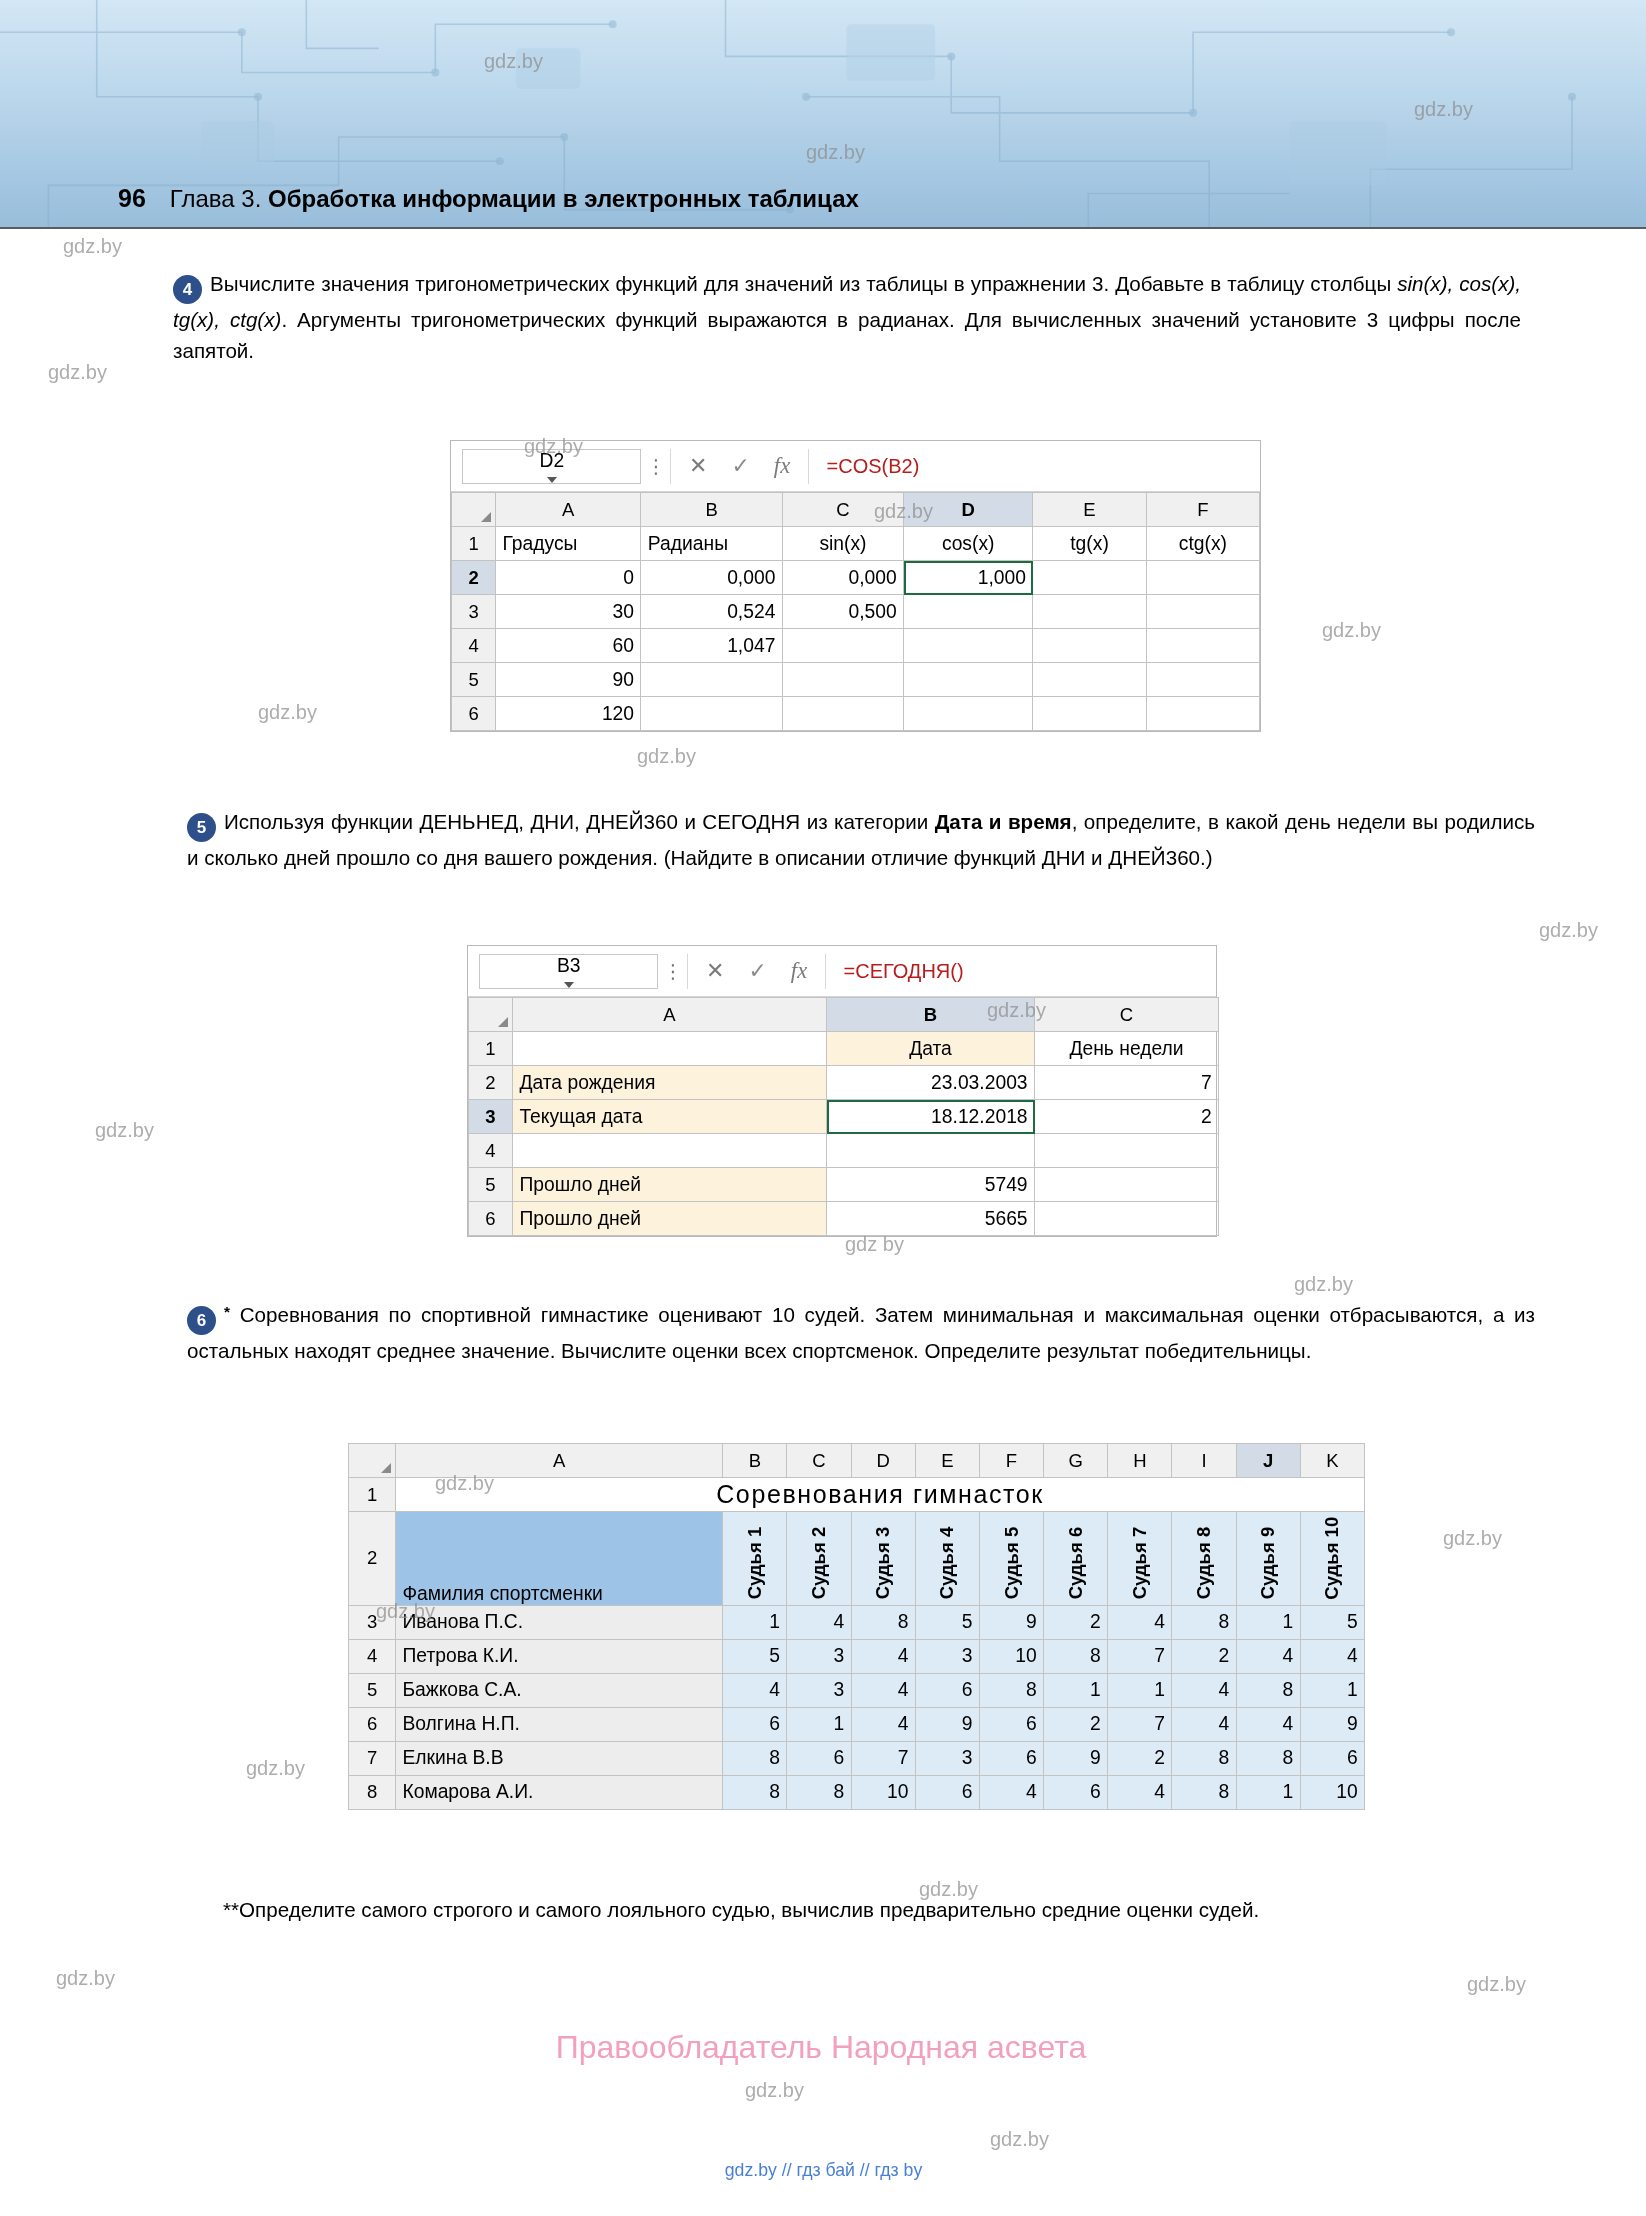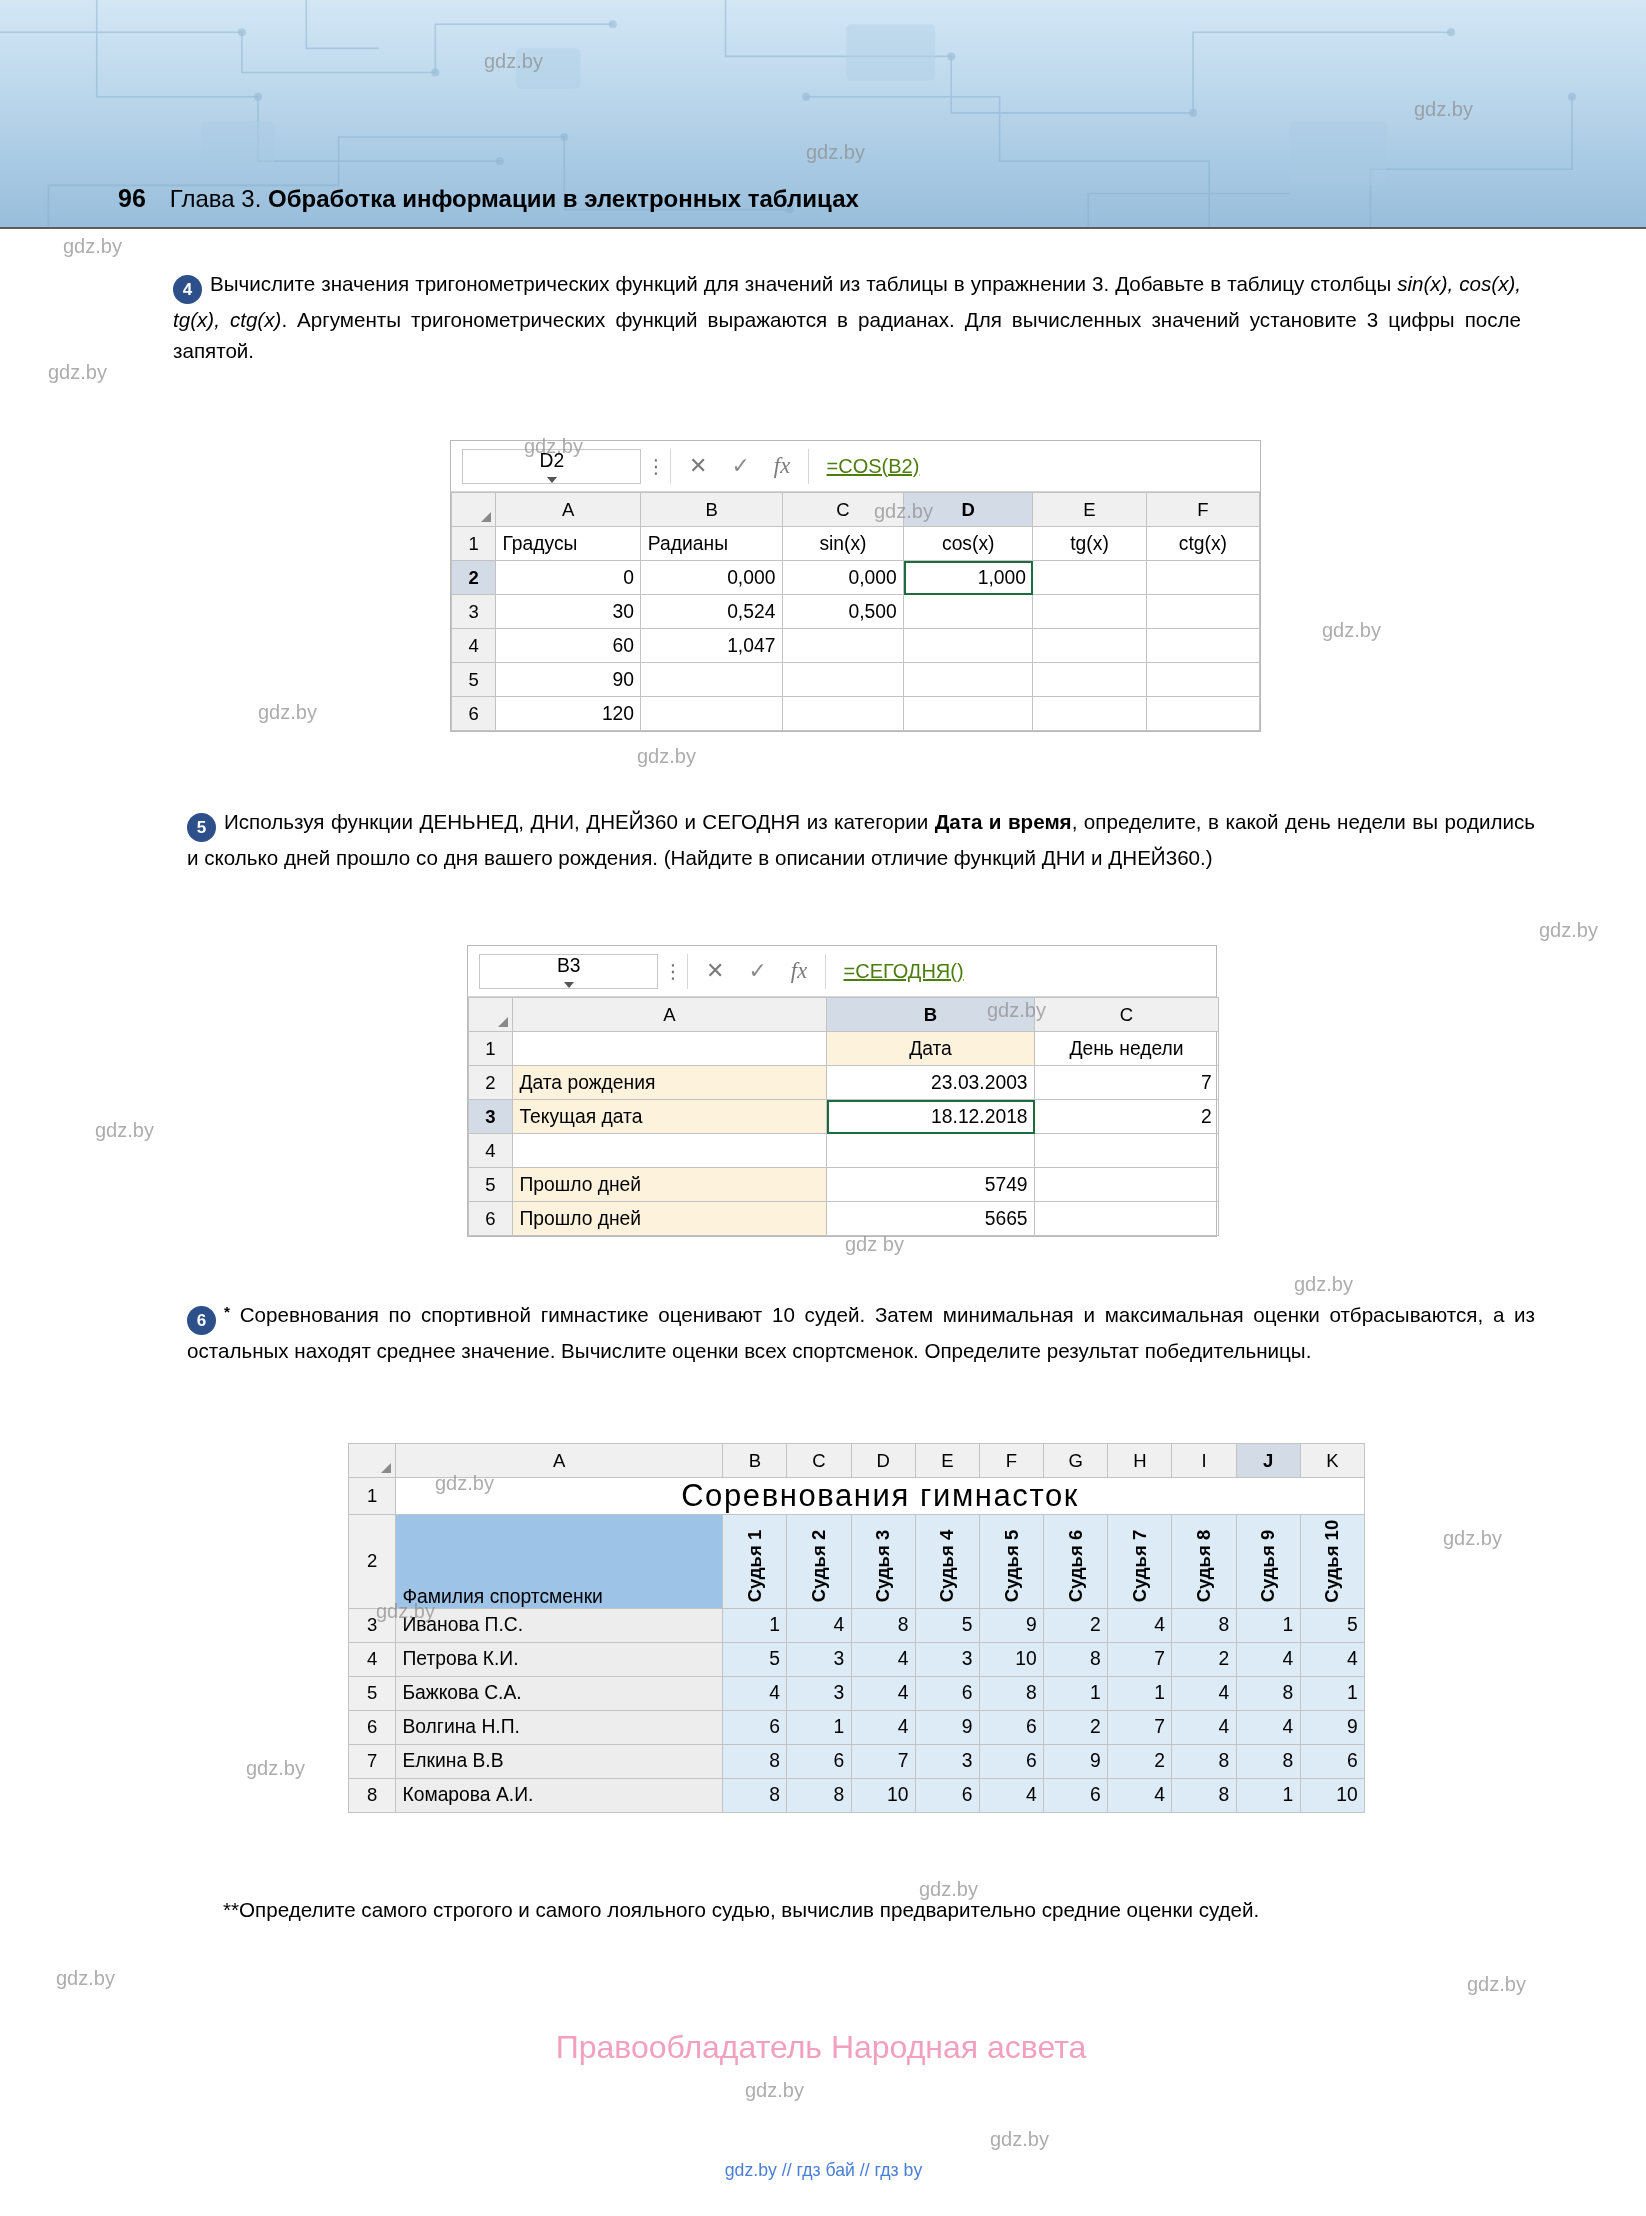--- a/index.html
+++ b/index.html
@@ -155,22 +155,21 @@
     border-left: 0.8px solid #d8d8d8;
     border-right: 0.8px solid #d8d8d8;
     color: #7a7a7a;
   }
   .fbtn { font-size: 22px; line-height: 1; }
   .fbtn.check { color: #8a8a8a; }
   .fbtn.fx { font-style: italic; font-family: "Liberation Serif", serif; font-size: 22.6px; }
   .formula-val {
     padding-left: 17.7px;
     font-size: 20px;
-    color: #4d7c0f;
-    text-decoration: underline;
+    color: #b91c1c;
   }
 
   table.grid {
     border-collapse: collapse;
     table-layout: fixed;
     font-size: 19.3px;
   }
   table.grid td, table.grid th {
     border: 0.8px solid #c3c3c3;
     padding: 0 6.4px;
@@ -225,21 +224,21 @@
   
   #xl2 { top: 945px; left: 467px; width: 750px; }
   #xl2 table.grid { width: 100%; }
   .beige { background: #fdf3dd; }
 
   
   #xl3 { top: 1443px; left: 348px; width: 1017px; border: none; }
   #xl3 table.grid { width: 100%; }
   .title-cell {
     text-align: center;
-    font-size: 31px;
+    font-size: 25px;
     font-weight: bold;
     letter-spacing: 1.6px;
     height: 42px;
   }
   .namehdr {
     background: #9dc3e6;
     font-weight: bold;
     font-size: 19.3px;
     color: #1f3864;
     text-align: left;

